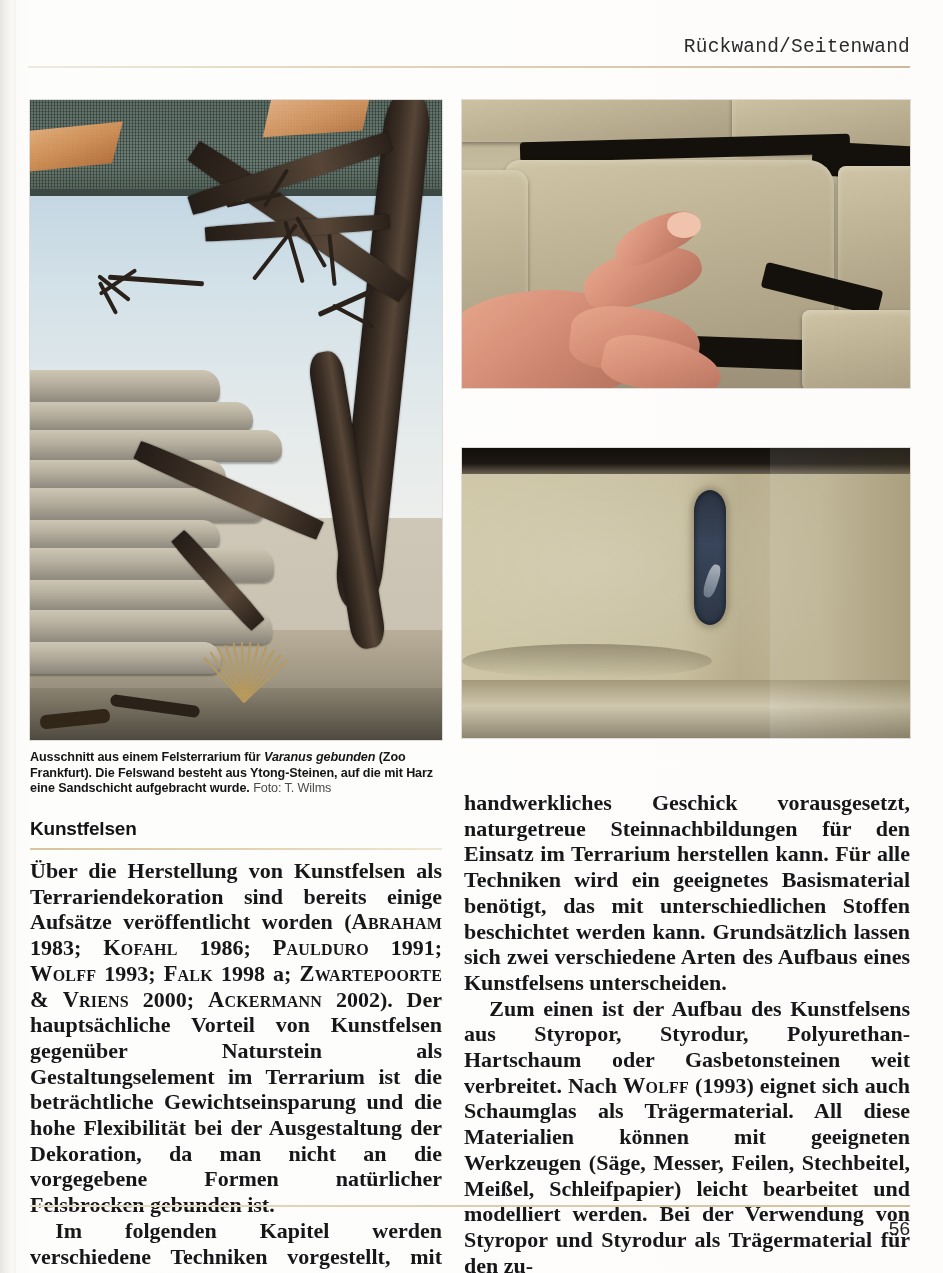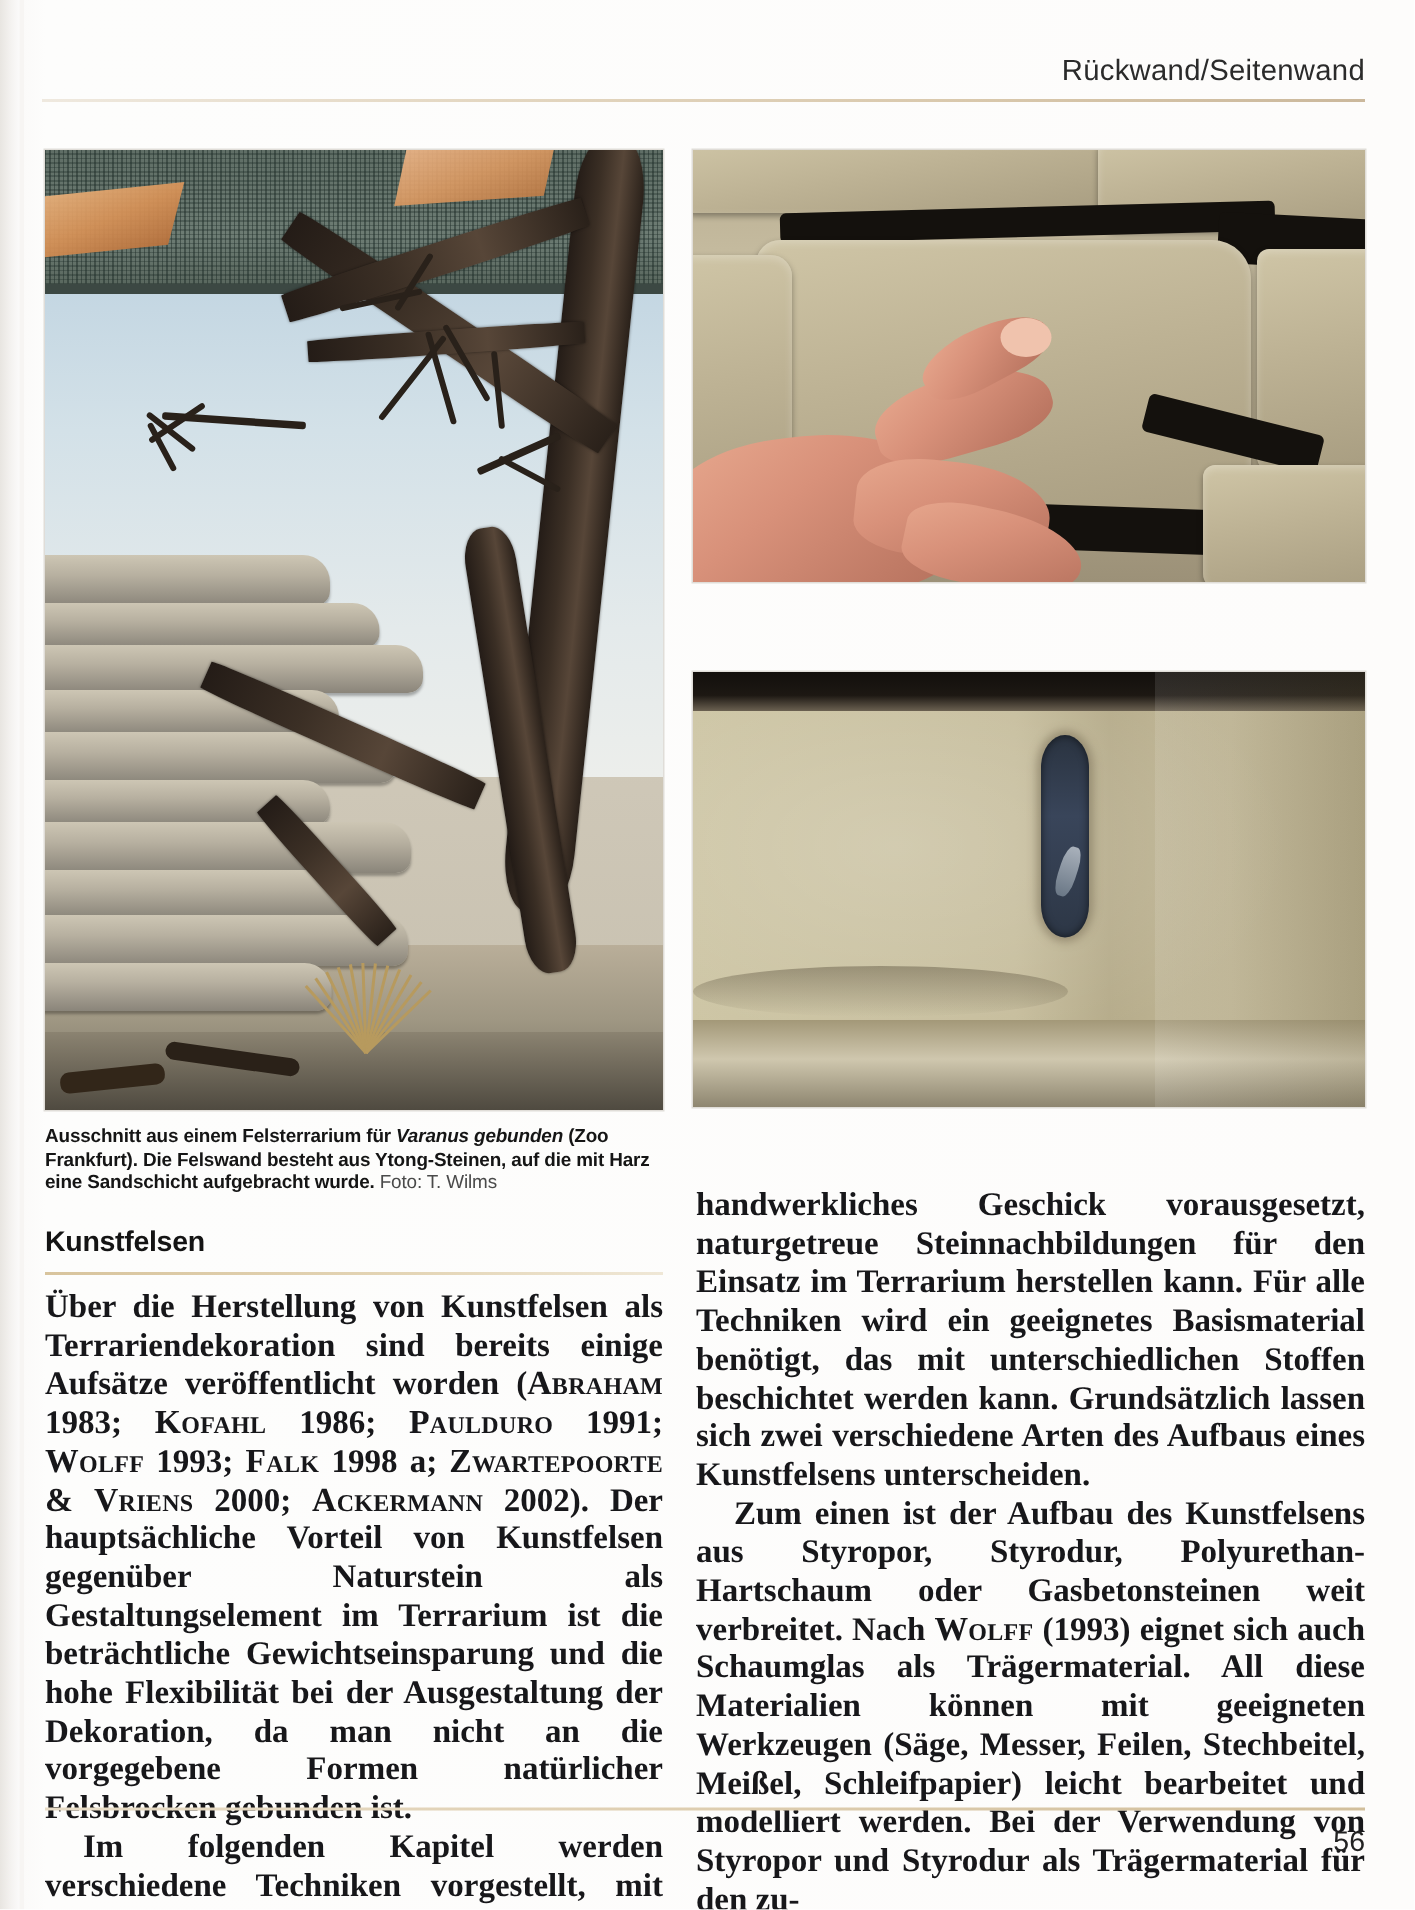--- a/index.html
+++ b/index.html
@@ -28,21 +28,21 @@
     left: 13px; top: 0;
     width: 3px; height: 100%;
     background: #f7f5f3;
   }
 
   
   .running-head {
     position: absolute;
     right: 33px;
     top: 36px;
-    font-family: Liberation Sans, sans-serif;
+    font-family: Liberation Mono, monospace;
     font-size: 19.5px;
     letter-spacing: 0.2px;
     color: #2b2b2b;
     white-space: nowrap;
   }
   .rule-head {
     position: absolute;
     left: 28px;
     top: 66px;
     width: 882px;

